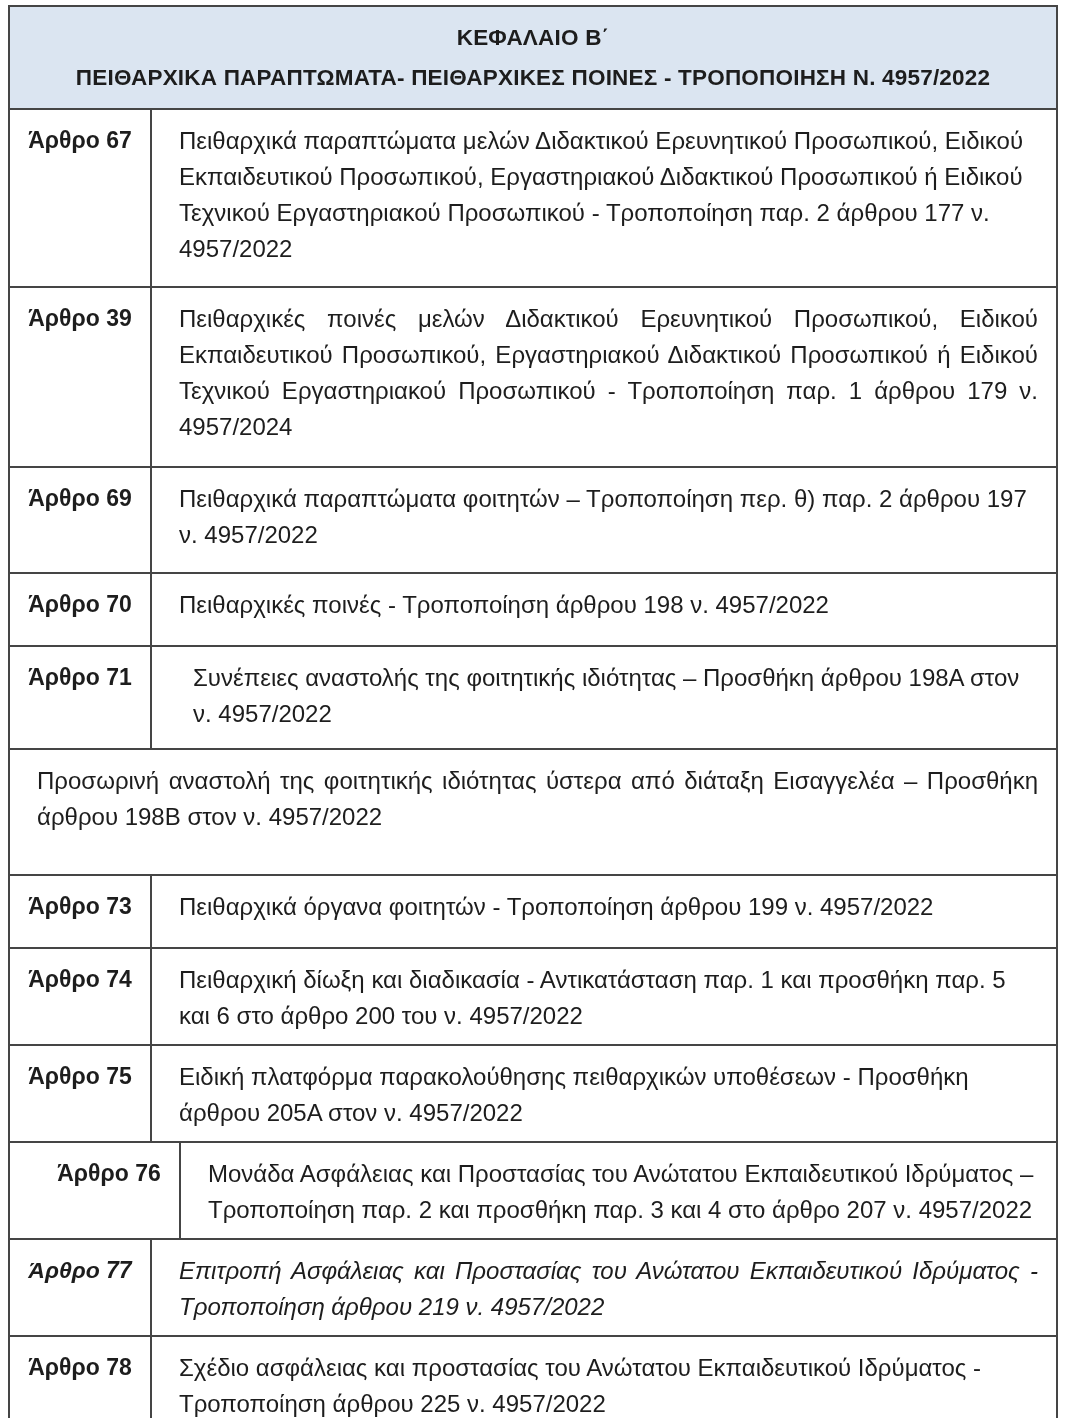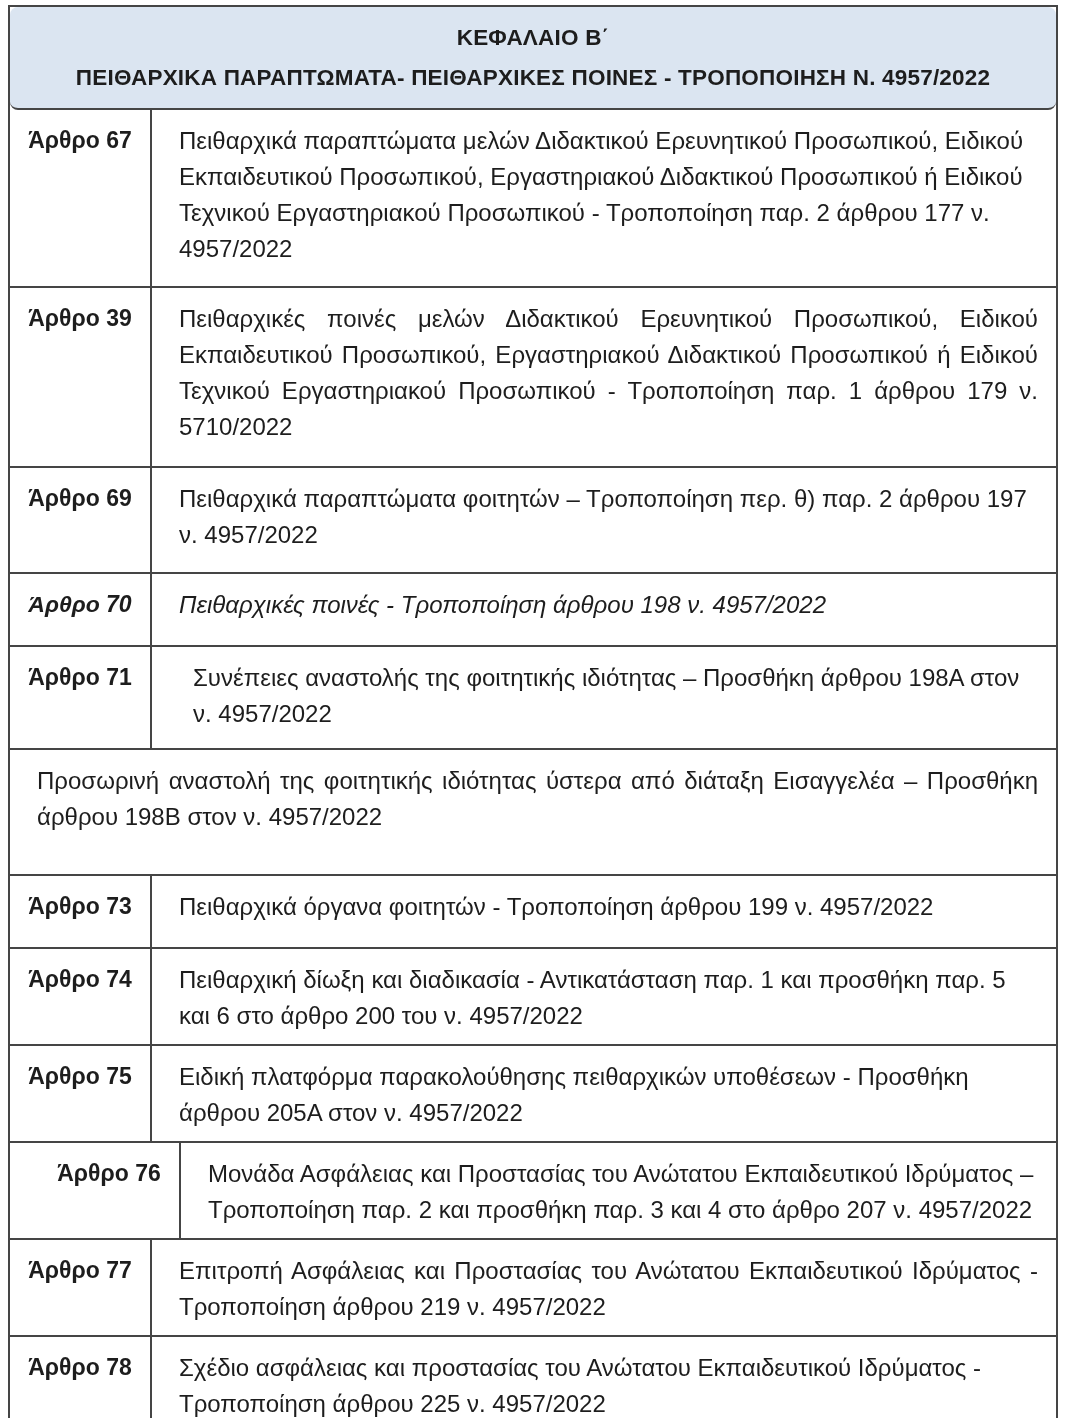--- a/index.html
+++ b/index.html
@@ -53,49 +53,49 @@
     line-height: 36px;
     text-align: left;
   }
   .just .c2 { text-align: justify; }
   .indent .c2 { padding-left: 41px; border-radius: 9px; }
 
   
   .r0  { min-height: 176px; border-radius: 13px; }
   .r1  { min-height: 180px; }
   .r2  { min-height: 106px; }
-  .r3  { min-height: 73px; font-style: italic;  }
+  .r3  { min-height: 73px;  }
   .r4  { min-height: 103px; }
   .r5  { min-height: 126px; }
   .r6  { min-height: 73px;  }
   .r7  { min-height: 87px;  }
   .r8  { min-height: 89px;  }
   .r9  { min-height: 92px; padding-left: 29px;  }
-  .r10 { min-height: 86px;  }
+  .r10 { min-height: 86px; font-style: italic;  }
   .r11 { min-height: 88px;  }
 </style>
 </head>
 <body>
 
 <div class="page">
   <div class="tbl">
 
-    <div class="hdr" style="background: rgb(219, 229, 241); border-radius: 8px;">
+    <div class="hdr" style="background: rgb(219, 229, 241);">
       <div>ΚΕΦΑΛΑΙΟ Β΄</div>
       <div>ΠΕΙΘΑΡΧΙΚΑ ΠΑΡΑΠΤΩΜΑΤΑ- ΠΕΙΘΑΡΧΙΚΕΣ ΠΟΙΝΕΣ - ΤΡΟΠΟΠΟΙΗΣΗ Ν. 4957/2022</div>
     </div>
 
     <div class="row r0">
       <div class="c1">Άρθρο 67</div>
       <div class="c2">Πειθαρχικά παραπτώματα μελών Διδακτικού Ερευνητικού Προσωπικού, Ειδικού Εκπαιδευτικού Προσωπικού, Εργαστηριακού Διδακτικού Προσωπικού ή Ειδικού Τεχνικού Εργαστηριακού Προσωπικού - Τροποποίηση παρ. 2 άρθρου 177 ν. 4957/2022</div>
     </div>
 
     <div class="row r1 just">
       <div class="c1">Άρθρο 39</div>
-      <div class="c2">Πειθαρχικές ποινές μελών Διδακτικού Ερευνητικού Προσωπικού, Ειδικού Εκπαιδευτικού Προσωπικού, Εργαστηριακού Διδακτικού Προσωπικού ή Ειδικού Τεχνικού Εργαστηριακού Προσωπικού - Τροποποίηση παρ. 1 άρθρου 179 ν. 5710/2022</div>
+      <div class="c2">Πειθαρχικές ποινές μελών Διδακτικού Ερευνητικού Προσωπικού, Ειδικού Εκπαιδευτικού Προσωπικού, Εργαστηριακού Διδακτικού Προσωπικού ή Ειδικού Τεχνικού Εργαστηριακού Προσωπικού - Τροποποίηση παρ. 1 άρθρου 179 ν. 4957/2024</div>
     </div>
 
     <div class="row r2">
       <div class="c1">Άρθρο 69</div>
       <div class="c2">Πειθαρχικά παραπτώματα φοιτητών – Τροποποίηση περ. θ) παρ. 2 άρθρου 197 ν. 4957/2022</div>
     </div>
 
     <div class="row r3">
       <div class="c1">Άρθρο 70</div>
       <div class="c2">Πειθαρχικές ποινές - Τροποποίηση άρθρου 198 ν. 4957/2022</div>

